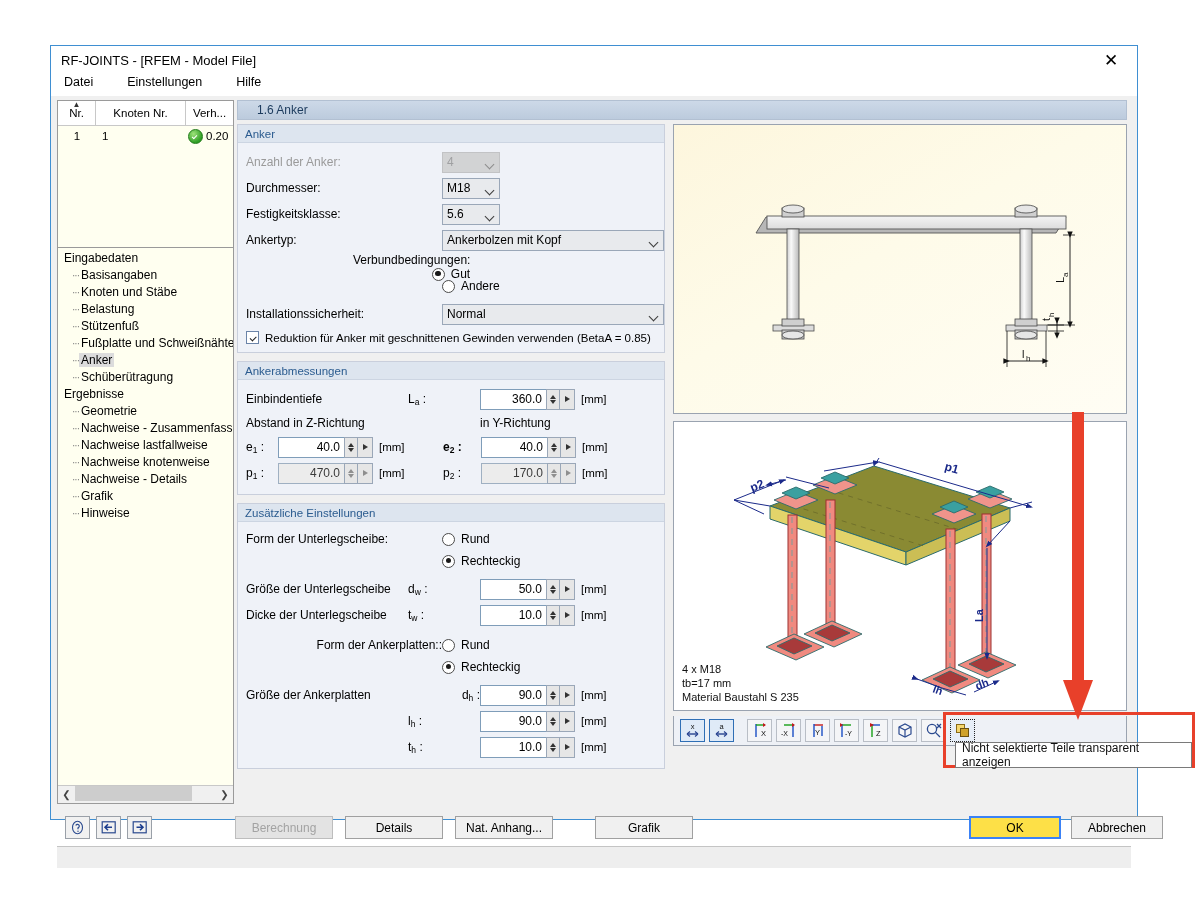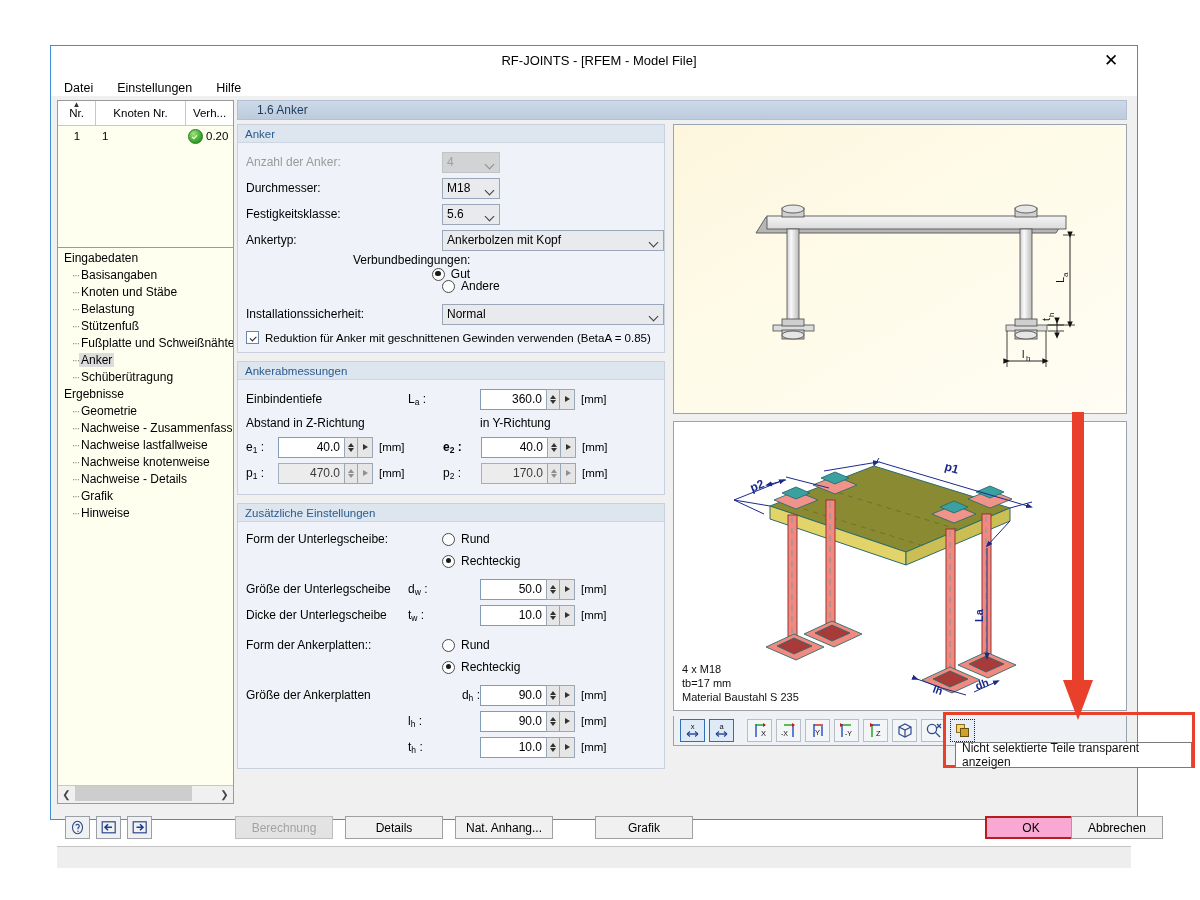--- a/index.html
+++ b/index.html
@@ -7,31 +7,31 @@
     width:1200px;height:900px;background:#ffffff;
     font-family:"Liberation Sans","DejaVu Sans",sans-serif;
     font-size:12px;color:#000;overflow:hidden;
   }
   .window{
     position:absolute;left:50px;top:45px;width:1088px;height:775px;
     background:#f0f0f0;border:1px solid #3f8fd2;box-sizing:border-box;
   }
   .titlebar{
     position:relative;height:28px;background:#ffffff;
-    display:flex;align-items:center;padding-left:10px;justify-content:center;
+    display:flex;align-items:center;padding-left:10px;
   }
   .titlebar .title{font-size:13px;color:#000;}
   .closebtn{
     position:absolute;right:4px;top:0;width:44px;height:28px;
     display:flex;align-items:center;justify-content:center;
     font-size:17px;color:#000;cursor:pointer;font-family:"DejaVu Sans",sans-serif;
   }
   .menubar{
-    height:22px;background:#ffffff;display:flex;align-items:flex-end;
-    padding-left:10px;gap:18px;font-size:12.5px;
+    height:22px;background:#ffffff;display:flex;align-items:flex-start;
+    padding-left:10px;gap:28px;font-size:12.5px;
   }
   .menubar span{cursor:default;padding:1px 3px;}
   .body{
     position:absolute;left:0;top:50px;right:0;bottom:0;
     background:#f0f0f0;
   }
 
   
   .leftpane{
     position:absolute;left:6px;top:4px;width:177px;height:704px;
@@ -216,21 +216,21 @@
   .sqbtn{
     width:25px;height:23px;border:1px solid #9aa0a8;background:#f1f1f1;
     display:inline-flex;align-items:center;justify-content:center;box-sizing:border-box;cursor:pointer;
   }
   .wbtn{
     height:23px;border:1px solid #a0a0a0;background:#f0f0f0;font-size:12px;
     display:inline-flex;align-items:center;justify-content:center;box-sizing:border-box;
     font-family:"Liberation Sans",sans-serif;cursor:pointer;
   }
   .wbtn.dis{color:#a3a3a3;background:#e3e3e3;border-color:#bdbdbd;}
-  .wbtn.primary{border:2px solid #b91c1c;background:#f9a8d4;margin-left:16px;}
+  .wbtn.primary{border:2px solid #3b82f6;background:#fde047;}
   .statusbar{
     position:absolute;left:6px;top:750px;right:6px;height:22px;
     background:#eeeeee;border-top:1px solid #c4c4c4;box-sizing:border-box;
   }
 
   
   .annot-arrow{position:absolute;left:1063px;top:412px;width:30px;height:310px;pointer-events:none;}
   .annot-box{
     position:absolute;left:943px;top:712px;width:252px;height:56px;
     border:3px solid #e8402a;box-sizing:border-box;pointer-events:none;
@@ -498,21 +498,21 @@
               <span class="upd">
                   <i class="u"></i>
                   <i class="d"></i>
                 </span>
               <span class="more">
                   <i></i>
                 </span>
             </span>
             <span class="unit">[mm]</span>
           </div>
-          <div class="row" style="height:22px;margin-top:6px;">
+          <div class="row" style="height:22px;margin-top:6px;text-align:right;">
             <span class="lbl w200">Form der Ankerplatten::</span>
             <span class="radio">
               <span class="rdot"></span>
               <span>Rund</span>
             </span>
           </div>
           <div class="row" style="height:22px;">
             <span class="lbl w200"></span>
             <span class="radio">
               <span class="rdot on"></span>

